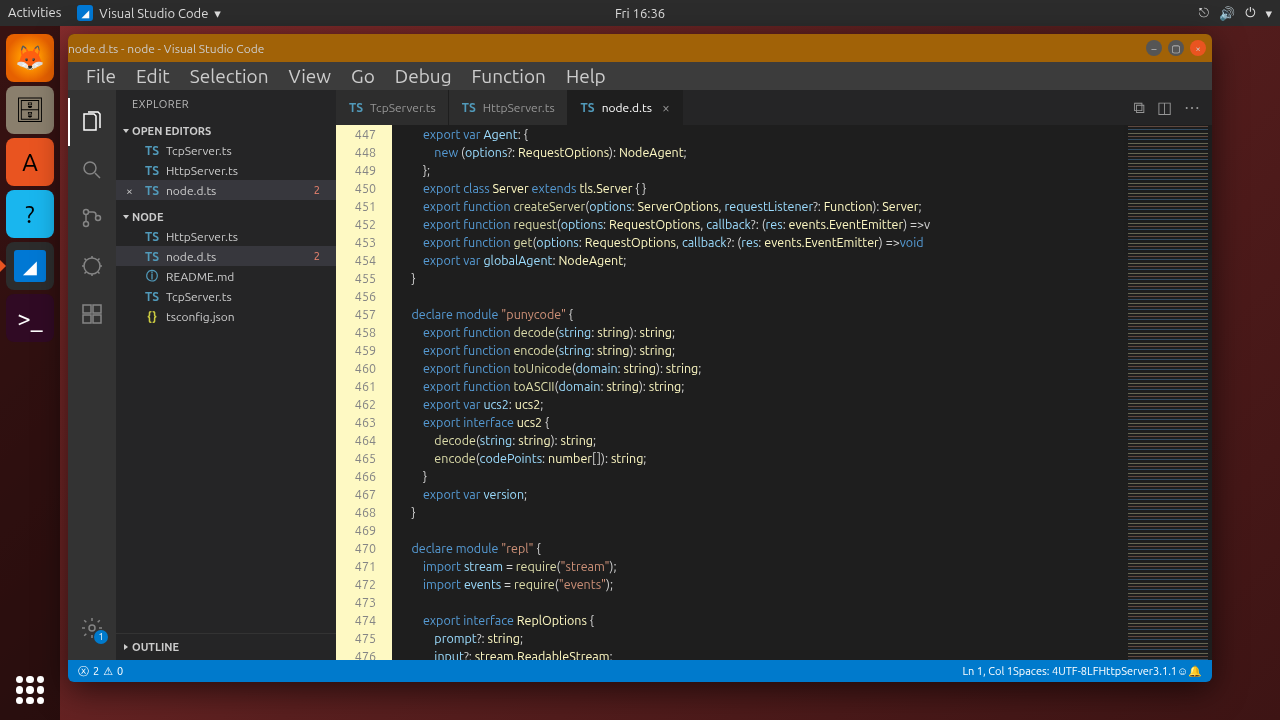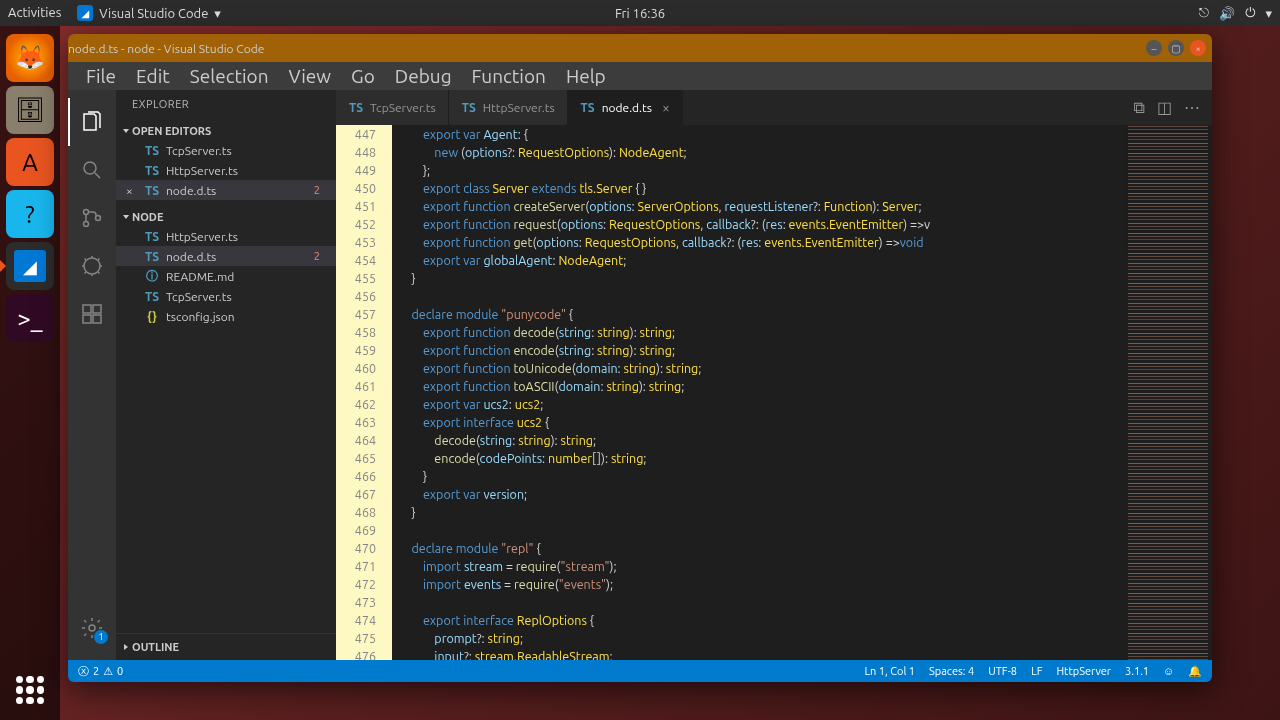--- a/index.html
+++ b/index.html
@@ -61,24 +61,24 @@
 .gutter{width:56px;background:#fef9c3;color:#858585;text-align:right;padding-right:16px;user-select:none}
 .gutter .ln{height:18px}
 .code{flex:1;background:#1e1e1e;color:#d4d4d4;overflow:hidden;white-space:pre}
 .code .line{height:18px;padding-left:8px}
 .minimap{width:88px;background:#1e1e1e;opacity:0.95;position:relative}
 .minimap-content{position:absolute;top:0;left:4px;right:4px;height:100%;background:
  repeating-linear-gradient(0deg,
   rgba(86,156,214,0.4) 0px,rgba(86,156,214,0.4) 1px,transparent 1px,transparent 3px,
   rgba(206,145,120,0.4) 3px,rgba(206,145,120,0.4) 4px,transparent 4px,transparent 6px,
   rgba(220,220,170,0.4) 6px,rgba(220,220,170,0.4) 7px,transparent 7px,transparent 10px)}
-.tk-kw{color:#569cd6}.tk-fn{color:#dcdcaa}.tk-cls{color:#fde047}.tk-str{color:#ce9178}.tk-var{color:#9cdcfe}
+.tk-kw{color:#569cd6}.tk-fn{color:#dcdcaa}.tk-cls{color:#fef9c3}.tk-str{color:#ce9178}.tk-var{color:#9cdcfe}
 .statusbar{height:22px;background:#007acc;display:flex;align-items:center;color:#fff;font-size:11px;padding:0 10px;gap:14px}
 .status-left{display:flex;gap:12px;align-items:center}
-.status-right{margin-left:auto;display:flex;gap:14px;align-items:center}
+.status-right{margin-left:auto;display:flex;align-items:center}
 .status-item{cursor:pointer;display:flex;align-items:center;gap:4px}
 </style>
 </head>
 <body>
 
 <div class="topbar">
   <div class="topbar-left">
     <span>Activities</span>
     <span class="app-title">
       <span class="vscode-mini">◢</span>

